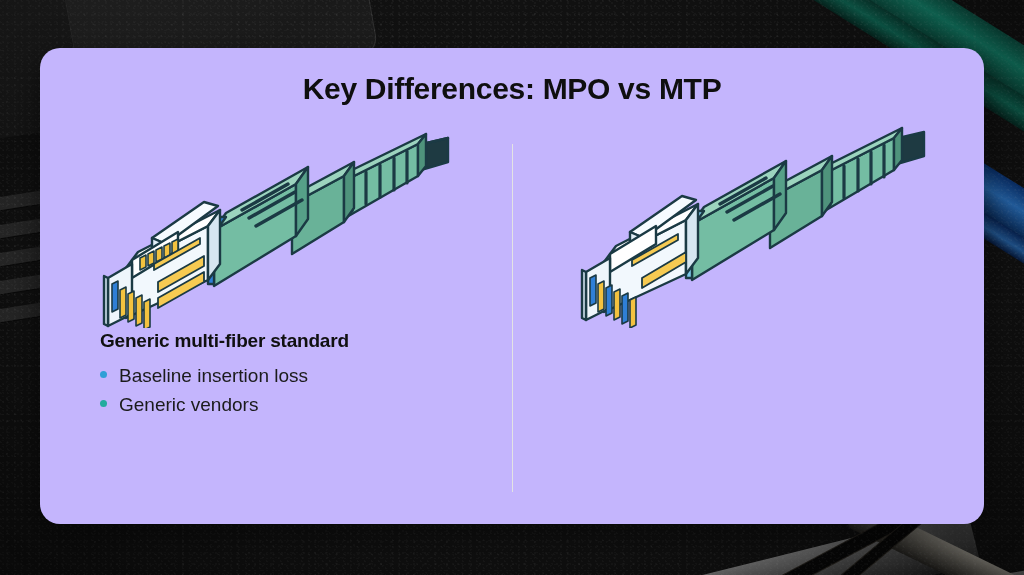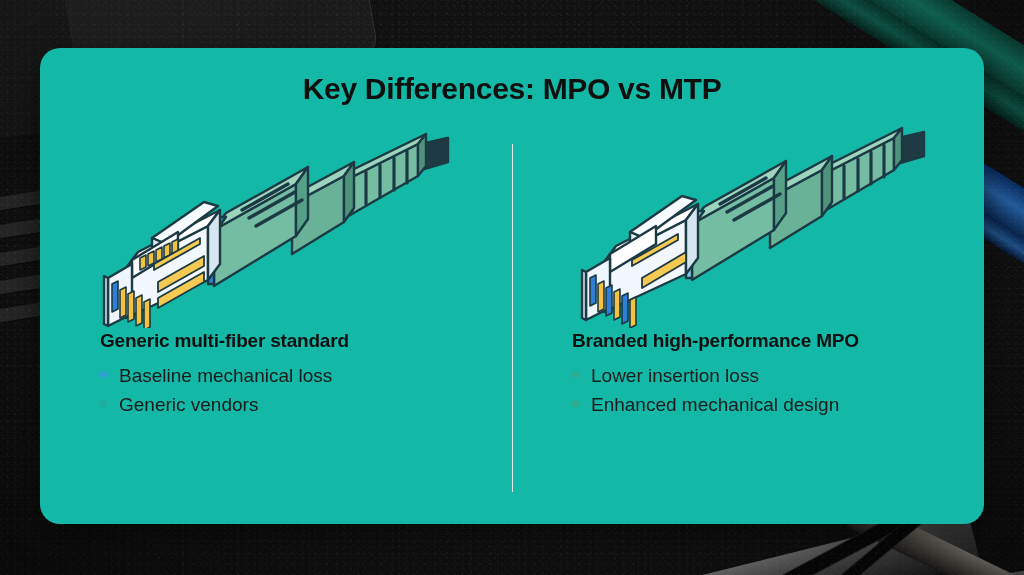--- a/index.html
+++ b/index.html
@@ -98,21 +98,21 @@
   #vignette {
     position:absolute; inset:0;
     background:radial-gradient(ellipse at 50% 45%, rgba(0,0,0,0) 40%, rgba(0,0,0,.55) 100%);
   }
 
   
   #card {
     position:absolute;
     left:40px; top:48px;
     width:944px; height:476px;
-    background:#14b8a6;
+    background:#c4b5fd;
     border-radius:20px;
     box-shadow:0 10px 34px rgba(0,0,0,.55);
     overflow:hidden;
   }
 
   #title {
     text-align:center;
     font-size:30px;
     font-weight:bold;
     color:#0f0f0f;
@@ -279,21 +279,21 @@
             <path d="M58 146 L104 120 L104 126 L58 152 Z" fill="#f6ca52" stroke-width="1.8"></path>
           </g>
         </svg>
       </div>
 
       <div class="col-text">
         <div class="col-head">Generic multi-fiber standard</div>
         <ul class="bullets">
           <li>
             <span class="dot" style="background: rgb(47, 159, 214);"></span>
-            <span>Baseline mechanical loss</span>
+            <span>Baseline insertion loss</span>
           </li>
           <li>
             <span class="dot" style="background: rgb(35, 171, 158);"></span>
             <span>Generic vendors</span>
           </li>
         </ul>
       </div>
     </div>
 
     <div class="col">
@@ -353,29 +353,16 @@
             </g>
 
             <g stroke-width="1.8">
               <path d="M74 160 L118 134 L118 144 L74 170 Z" fill="#f6ca52"></path>
             </g>
             <path d="M64 142 L110 116 L110 122 L64 148 Z" fill="#f6ca52" stroke-width="1.8"></path>
           </g>
         </svg>
       </div>
 
-      <div class="col-text">
-        <div class="col-head">Branded high-performance MPO</div>
-        <ul class="bullets">
-          <li>
-            <span class="dot" style="background: rgb(47, 171, 142);"></span>
-            <span>Lower insertion loss</span>
-          </li>
-          <li>
-            <span class="dot" style="background: rgb(47, 171, 142);"></span>
-            <span>Enhanced mechanical design</span>
-          </li>
-        </ul>
-      </div>
     </div>
 
   </div>
 </div>
 
 </body></html>

